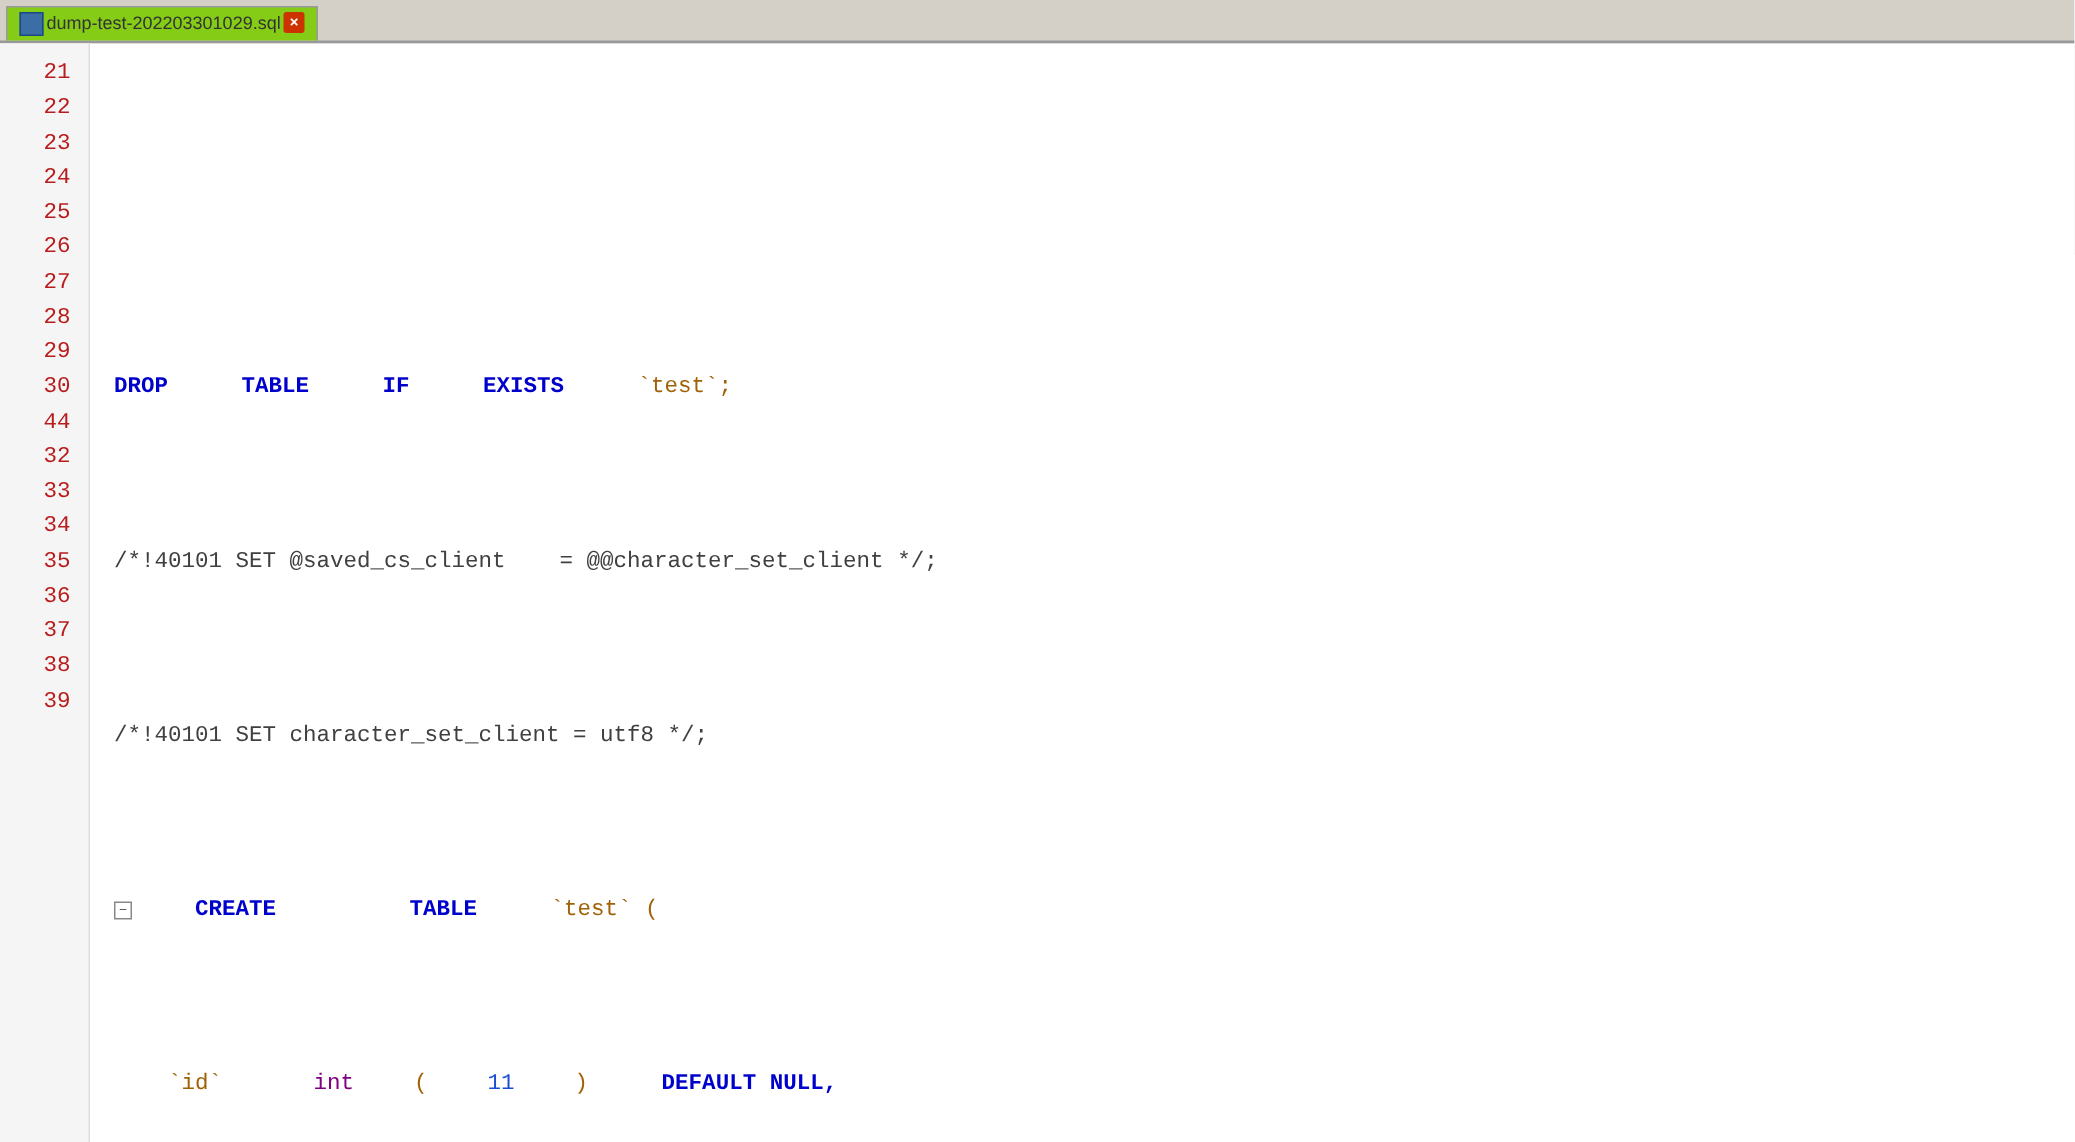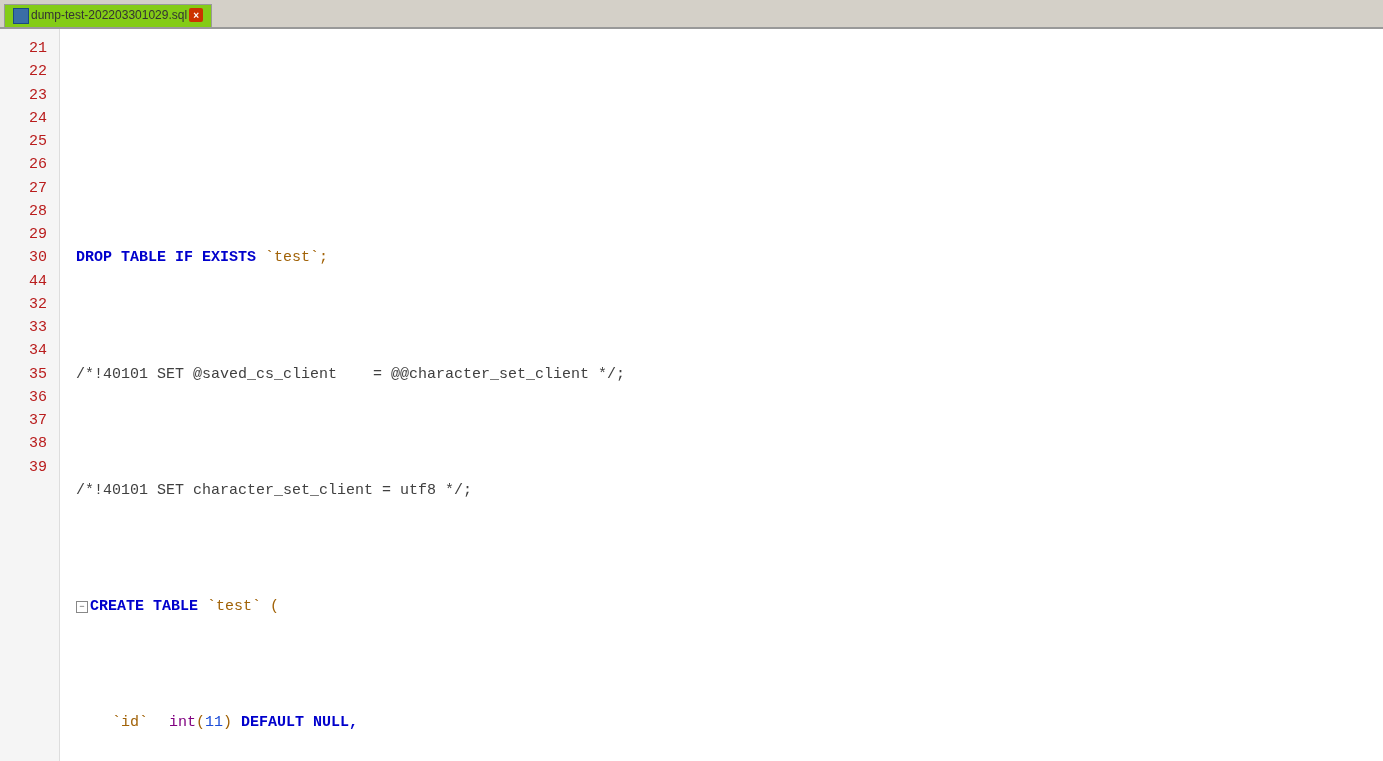--- a/index.html
+++ b/index.html
@@ -80,20 +80,21 @@
       padding: 8px 0 8px 16px;
       flex: 1;
       white-space: pre;
       line-height: 1.55em;
     }
 
     .code-line {
       display: flex;
       align-items: center;
       line-height: 1.55em;
+      gap: 40px;
     }
 
     .collapse-btn {
       display: inline-block;
       width: 12px;
       height: 12px;
       border: 1px solid #888;
       background: #fff;
       color: #555;
       font-size: 9px;

